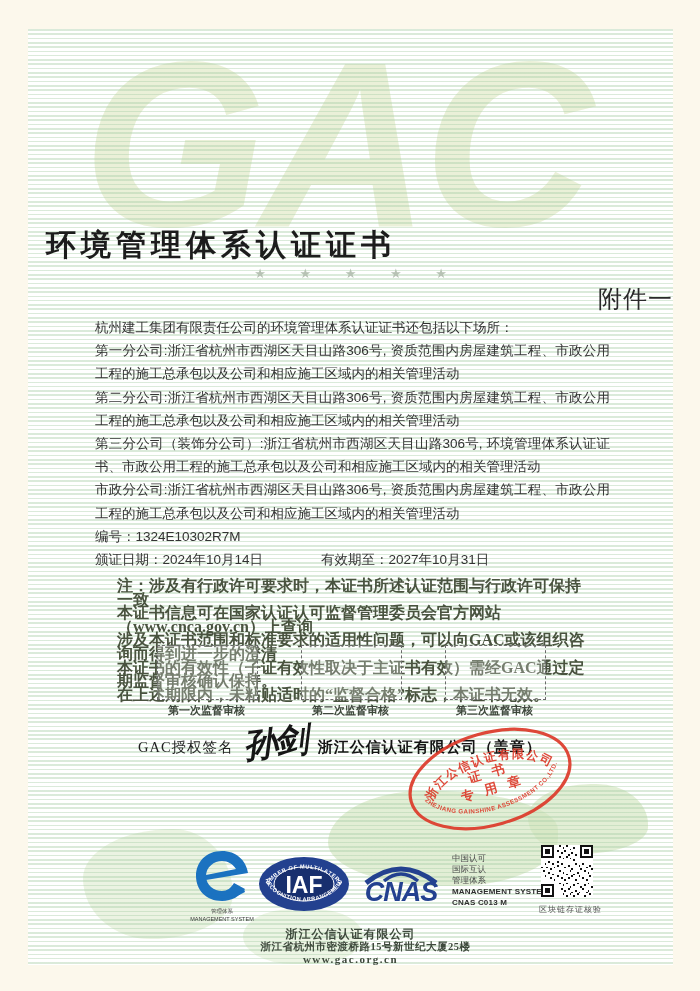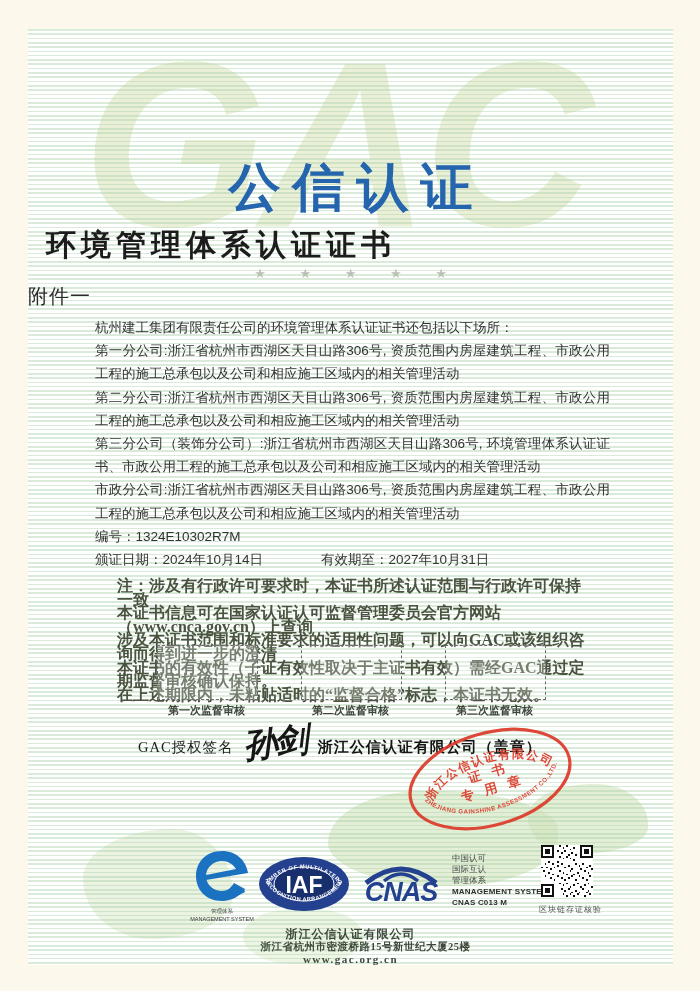--- a/index.html
+++ b/index.html
@@ -44,22 +44,22 @@
     position:absolute;top:196px;left:0;width:100%;text-align:left;
     font-family:"Liberation Serif", serif;
     font-size:30px;font-weight:700;color:#1c1c1c;
     letter-spacing:5px;text-indent:5px;padding-left:13px;
   }
   .stars{
     position:absolute;top:237px;left:0;width:100%;text-align:center;
     font-size:13px;color:#b7c2b4;word-spacing:30px;
   }
   .attachment{
-    position:absolute;top:254px;left:0;width:100%;text-align:left;
-    font-size:20px;color:#2a2a2a;letter-spacing:1px;
+    position:absolute;top:254px;left:0;width:100%;text-align:right;
+    font-size:24px;color:#2a2a2a;letter-spacing:1px;
   }
   .body-text{
     position:absolute;left:67px;top:287px;width:515px;
     font-size:13.5px;line-height:23.2px;color:#333333;
     text-align:justify;
   }
   .body-text p{margin:0;}
   .meta-line{margin-top:1px;}
   .meta-gap{display:inline-block;width:58px;}
   .notes{
@@ -124,21 +124,20 @@
 
   <div class="watermark">GAC</div>
   <div class="map-blob blob-a"></div>
   <div class="map-blob blob-b"></div>
   <div class="map-blob blob-c"></div>
   <div class="map-blob blob-d"></div>
   <div class="stripes"></div>
 
   <div class="content">
 
-    <div class="title">公信认证</div>
     <div class="subtitle">环境管理体系认证证书</div>
     <div class="stars">★ ★ ★ ★ ★</div>
     <div class="attachment">附件一</div>
 
     <div class="body-text">
       <p>杭州建工集团有限责任公司的环境管理体系认证证书还包括以下场所：</p>
       <p>第一分公司:浙江省杭州市西湖区天目山路306号, 资质范围内房屋建筑工程、市政公用工程的施工总承包以及公司和相应施工区域内的相关管理活动</p>
       <p>第二分公司:浙江省杭州市西湖区天目山路306号, 资质范围内房屋建筑工程、市政公用工程的施工总承包以及公司和相应施工区域内的相关管理活动</p>
       <p>第三分公司（装饰分公司）:浙江省杭州市西湖区天目山路306号, 环境管理体系认证证书、市政公用工程的施工总承包以及公司和相应施工区域内的相关管理活动</p>
       <p>市政分公司:浙江省杭州市西湖区天目山路306号, 资质范围内房屋建筑工程、市政公用工程的施工总承包以及公司和相应施工区域内的相关管理活动</p>

